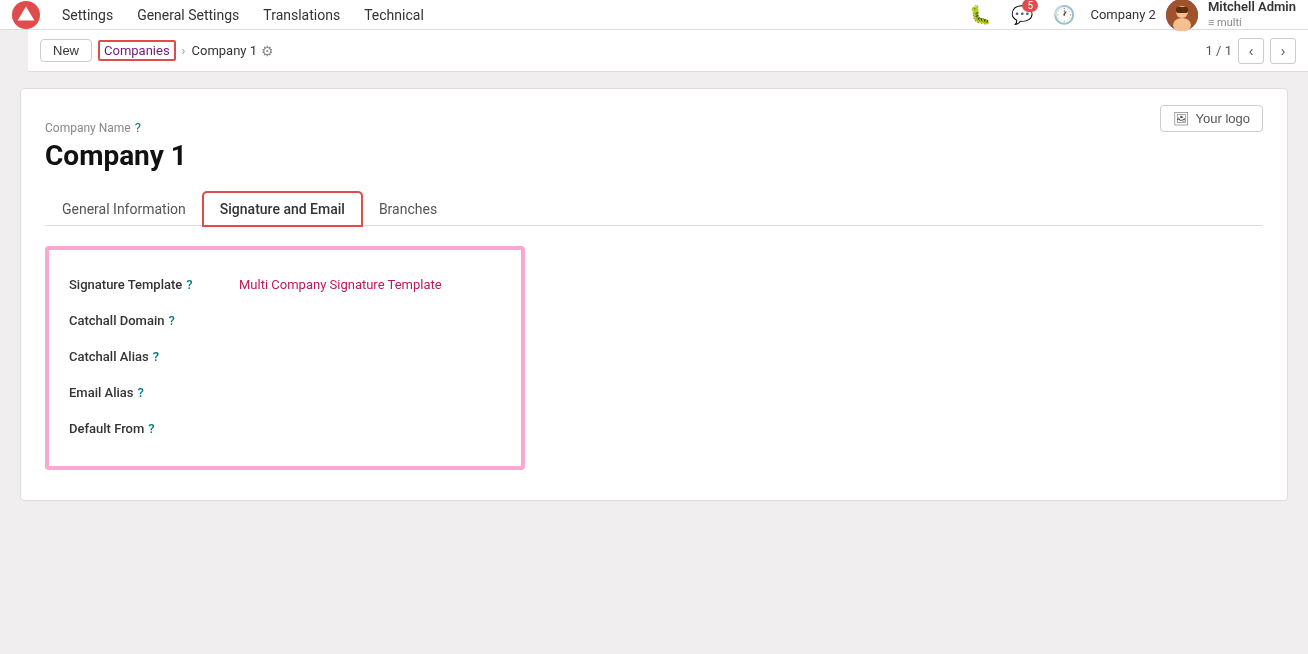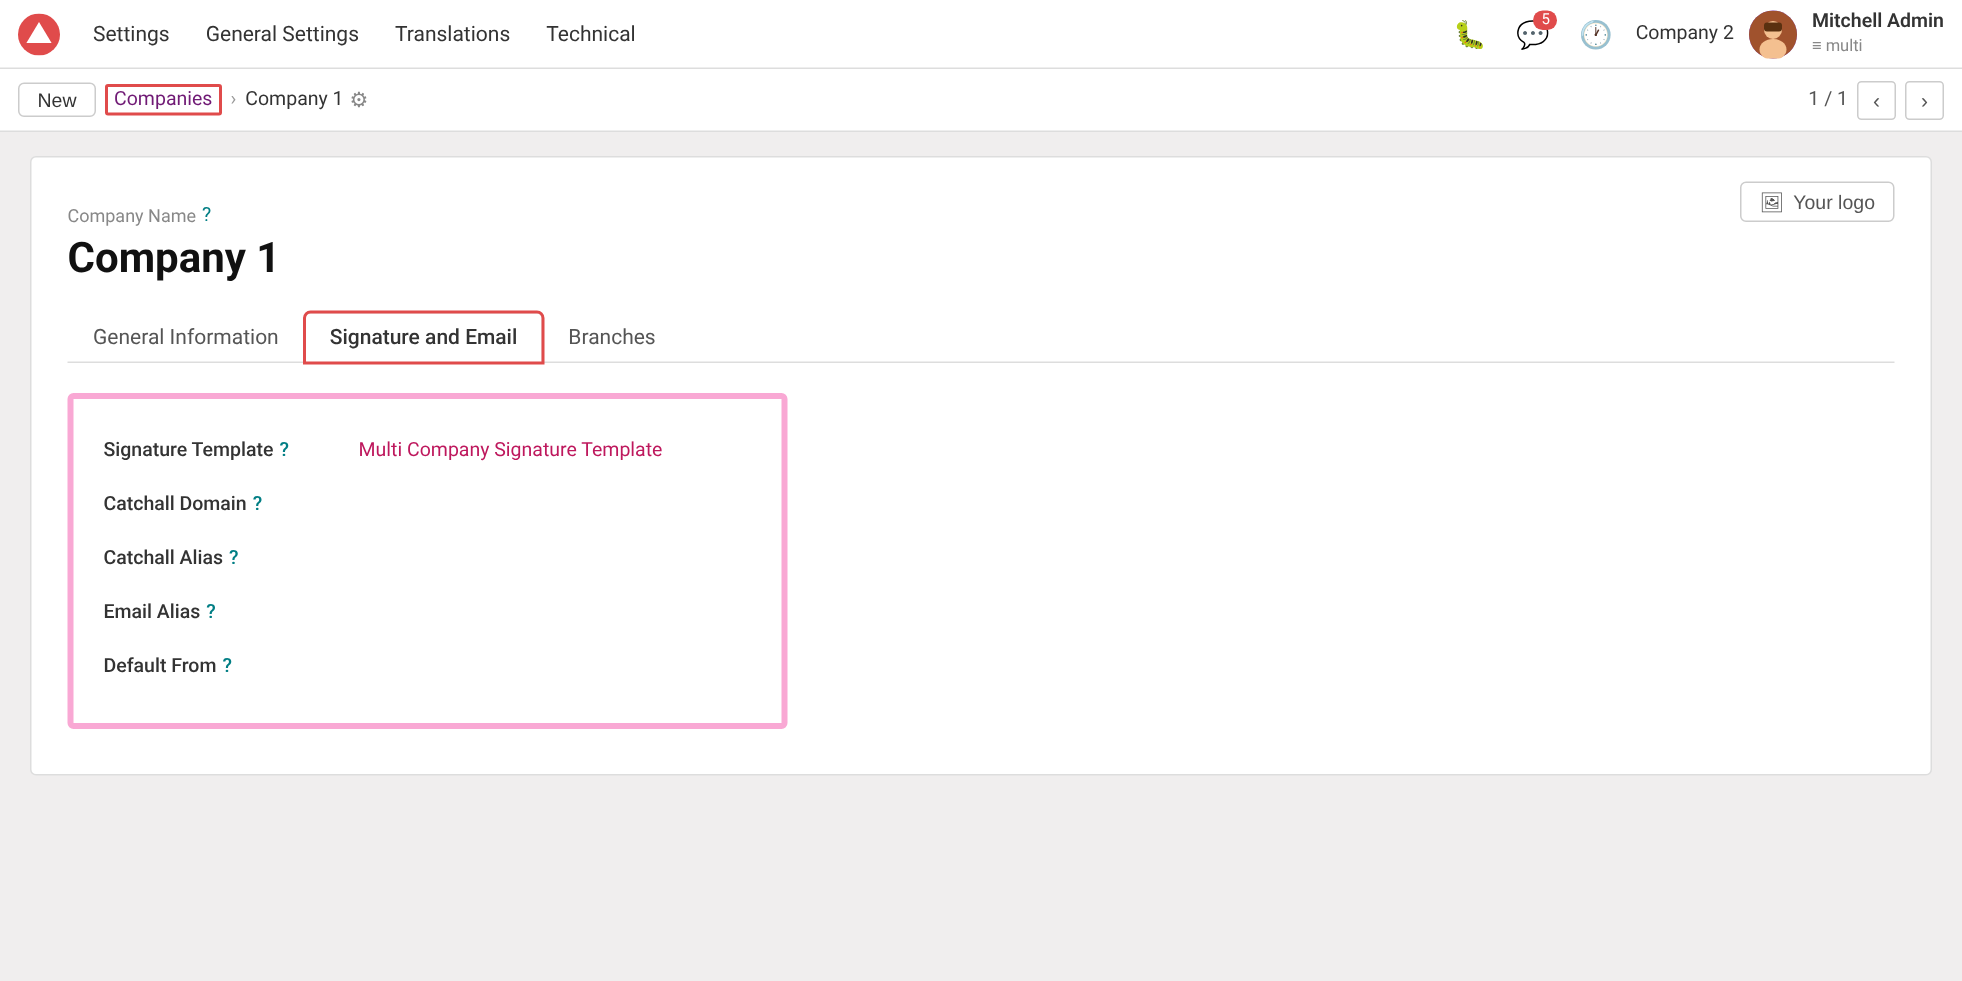--- a/index.html
+++ b/index.html
@@ -11,21 +11,21 @@
       min-height: 654px;
     }
 
     
     .top-nav {
       display: flex;
       align-items: center;
       background: #fff;
       border-bottom: 1px solid #ddd;
       padding: 0 12px;
-      height: 46px;
+      height: 30px;
       gap: 4px;
     }
     .nav-logo {
       width: 28px;
       height: 28px;
       margin-right: 8px;
       flex-shrink: 0;
     }
     .nav-item {
       padding: 6px 10px;
@@ -84,20 +84,21 @@
 
     
     .breadcrumb-bar {
       display: flex;
       align-items: center;
       justify-content: space-between;
       background: #fff;
       border-bottom: 1px solid #ddd;
       padding: 6px 12px;
       height: 42px;
+      margin-left: 28px;
     }
     .breadcrumb-left {
       display: flex;
       align-items: center;
       gap: 6px;
     }
     .btn-new {
       border: 1px solid #ccc;
       background: #fff;
       padding: 3px 12px;

